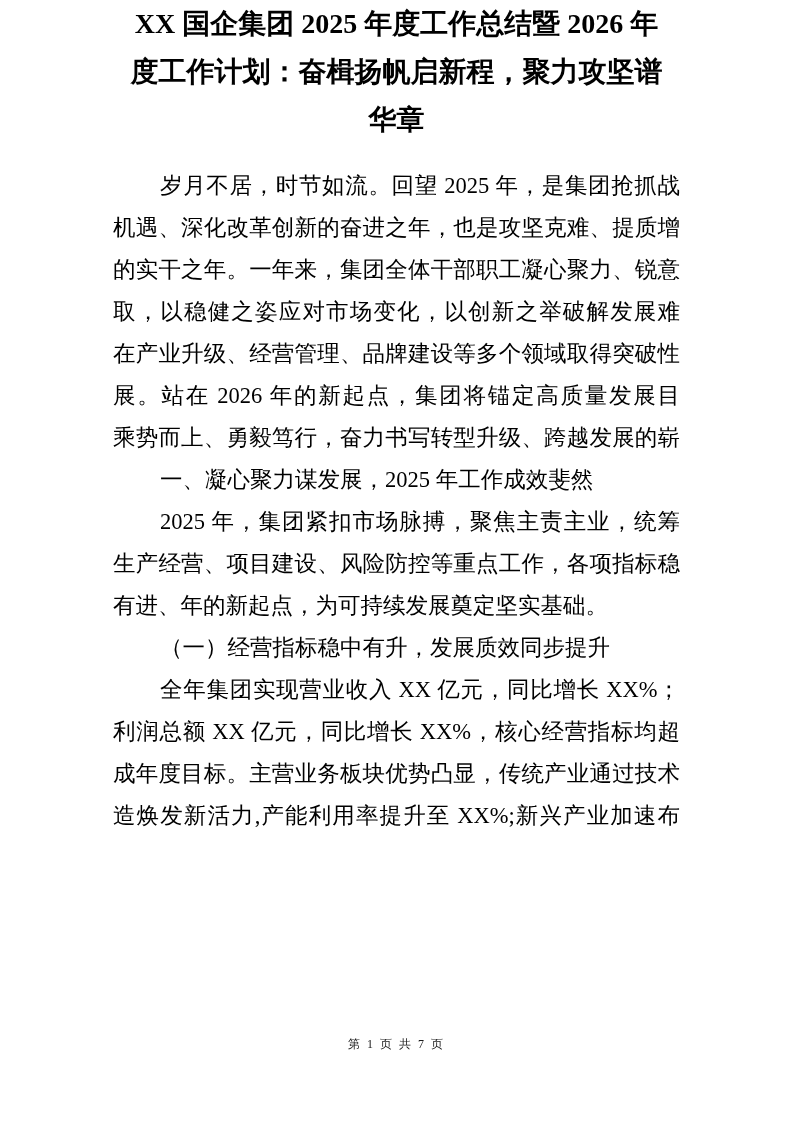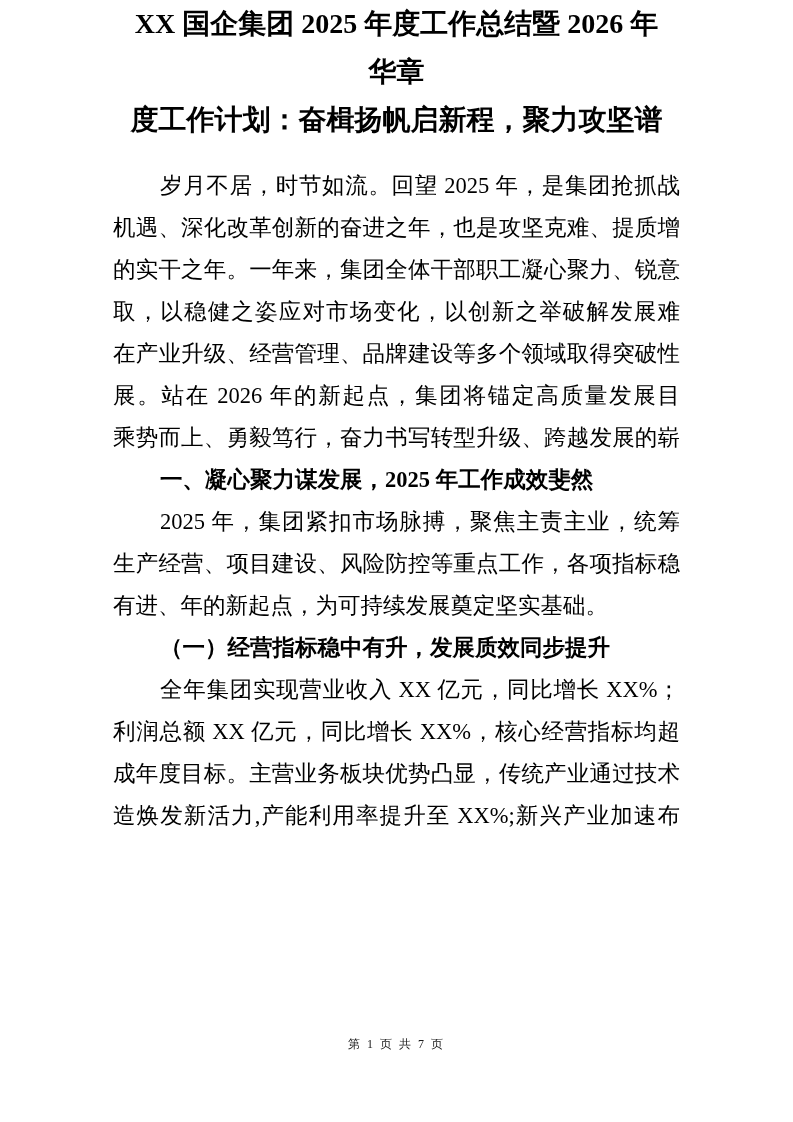--- a/index.html
+++ b/index.html
@@ -52,21 +52,21 @@
     white-space: normal;
   }
   .line.indent {
     text-indent: 47px;
   }
   .line.last {
     text-align-last: left;
   }
   .heading {
     font-size: 22.5px;
-    font-weight: 700;
+    font-weight: 400;
     line-height: 42px;
     height: 42px;
     overflow: hidden;
     text-indent: 47px;
     text-align: left;
   }
   .footer {
     position: absolute;
     left: 0;
     right: 0;
@@ -81,22 +81,22 @@
   }
 </style>
 </head>
 <body>
 
 <div class="page">
   <div class="content">
 
     <h1 class="title">
       <div class="title-line">XX 国企集团 2025 年度工作总结暨 2026 年</div>
+      <div class="title-line">度工作计划：奋楫扬帆启新程，聚力攻坚谱</div>
       <div class="title-line">华章</div>
-      <div class="title-line">度工作计划：奋楫扬帆启新程，聚力攻坚谱</div>
     </h1>
 
     <div class="para first">
       <div class="line indent">岁月不居，时节如流。回望 2025 年，是集团抢抓战略</div>
       <div class="line">机遇、深化改革创新的奋进之年，也是攻坚克难、提质增效</div>
       <div class="line">的实干之年。一年来，集团全体干部职工凝心聚力、锐意进</div>
       <div class="line">取，以稳健之姿应对市场变化，以创新之举破解发展难题，</div>
       <div class="line">在产业升级、经营管理、品牌建设等多个领域取得突破性进</div>
       <div class="line">展。站在 2026 年的新起点，集团将锚定高质量发展目标，</div>
       <div class="line">乘势而上、勇毅笃行，奋力书写转型升级、跨越发展的崭新</div>

